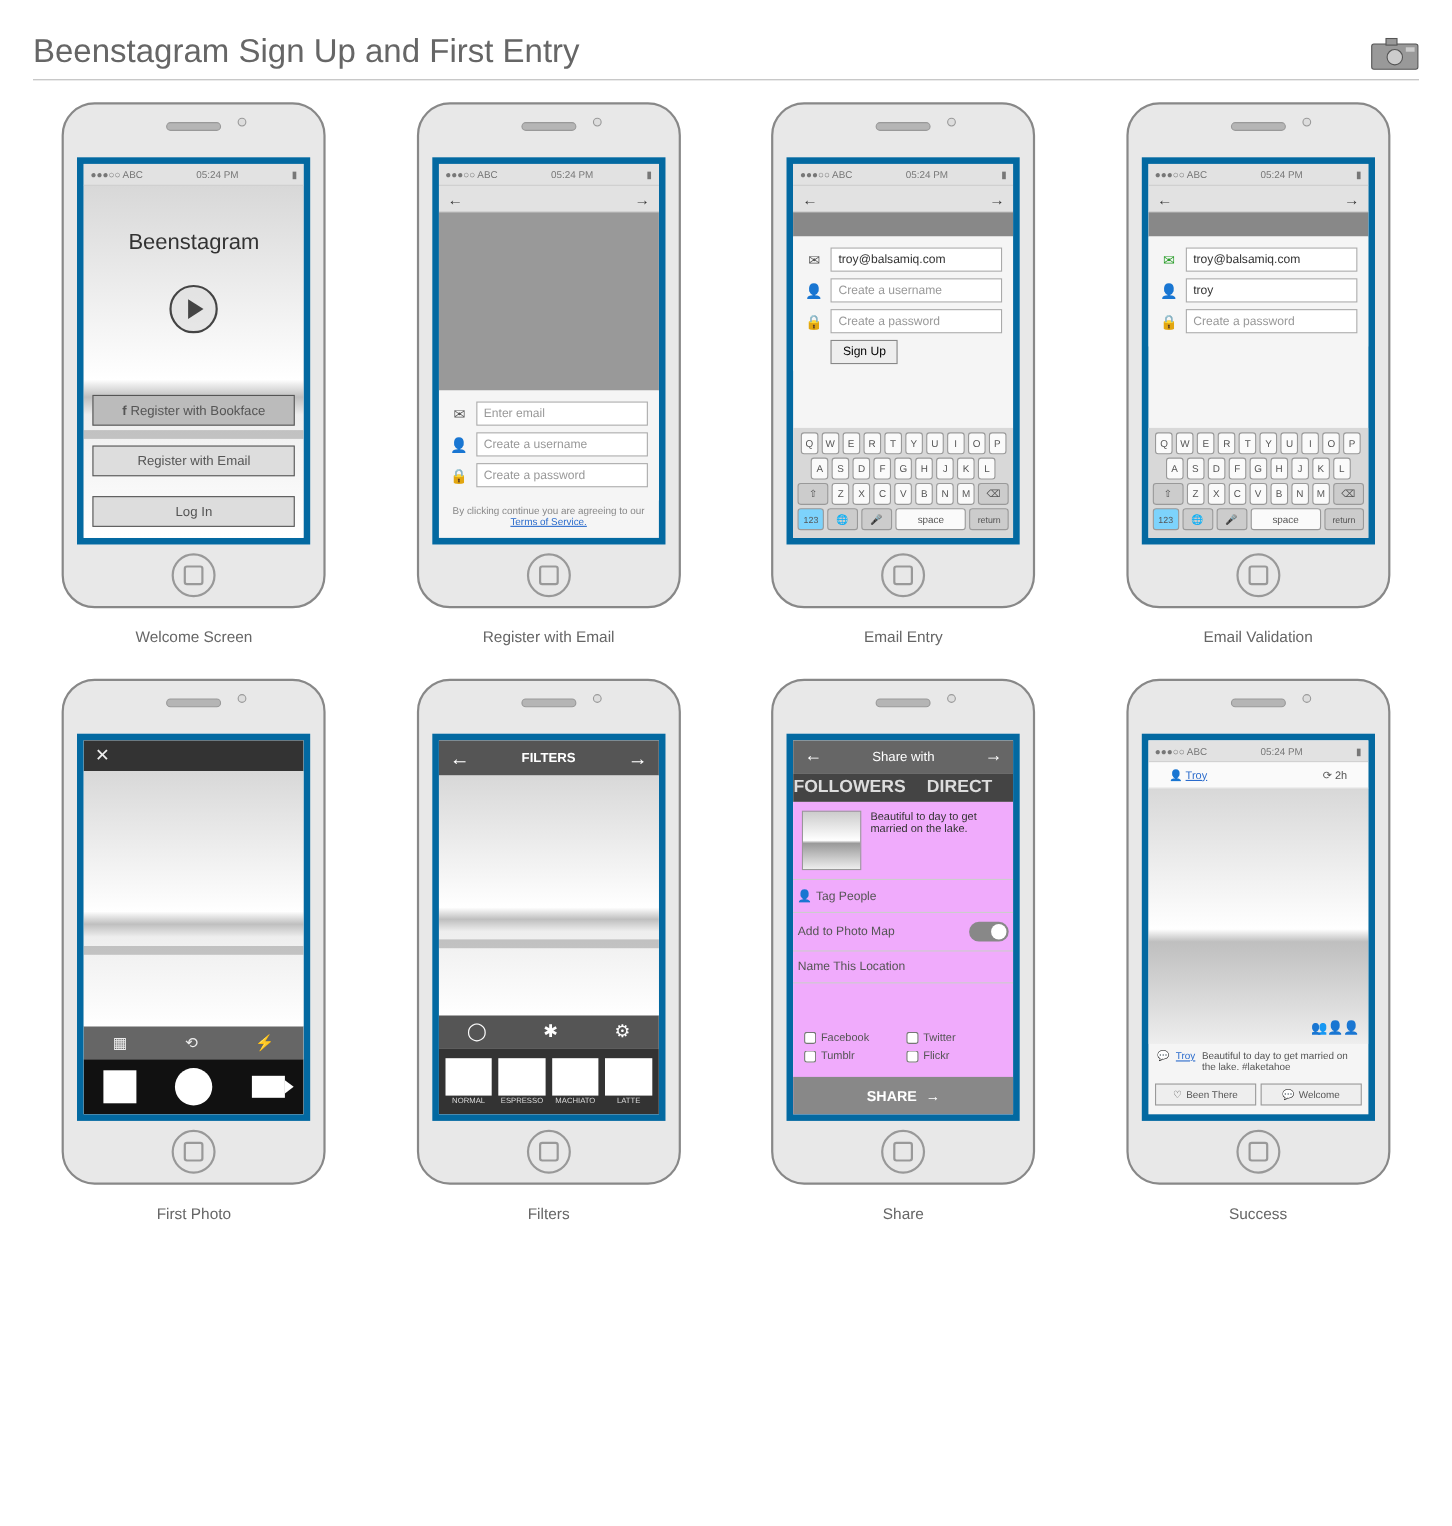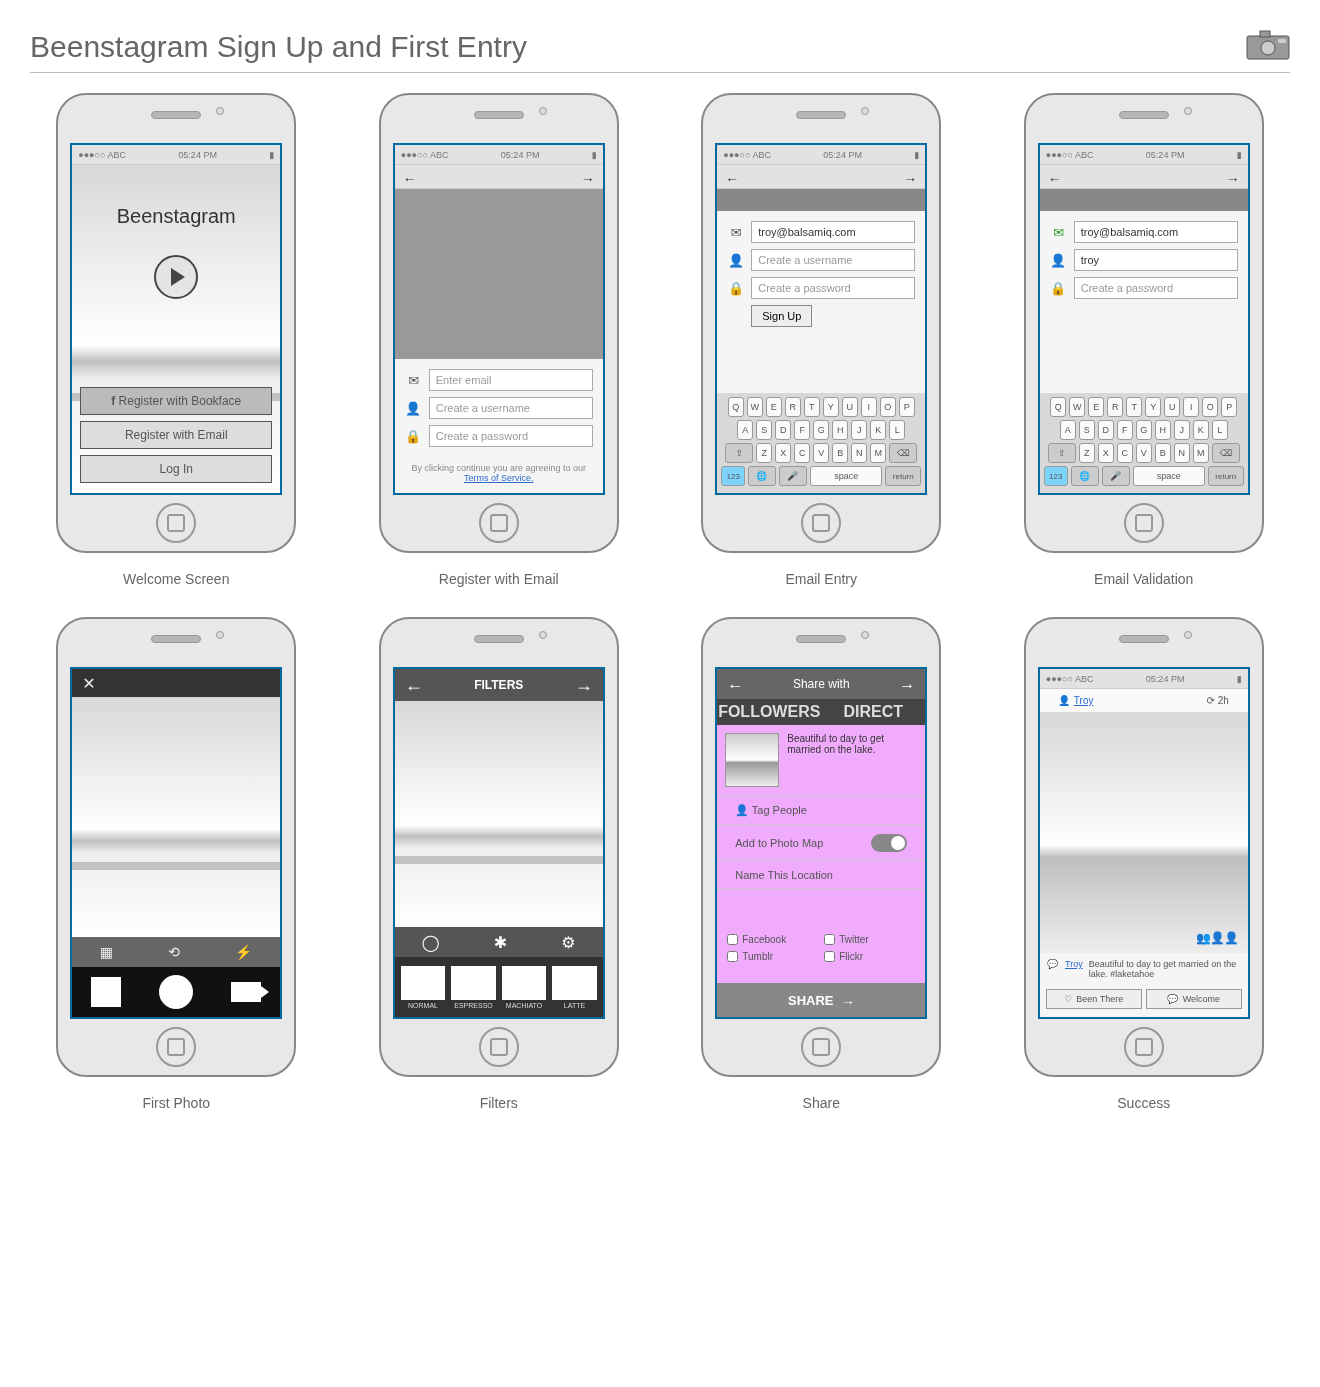--- a/index.html
+++ b/index.html
@@ -1,40 +1,40 @@
 <!DOCTYPE html>
 <html><head>
 <meta charset="utf-8">
 <style>
   * { box-sizing: border-box; margin: 0; padding: 0; }
   body { font-family: "Helvetica Neue", Arial, sans-serif; background:#fff; padding:30px; color:#555; width:1320px; }
-  .page-header { display:flex; justify-content:space-between; align-items:flex-start; border-bottom:1px solid #bbb; padding-bottom:8px; margin-bottom:20px; }
+  .page-header { display:flex; justify-content:space-between; align-items:flex-end; border-bottom:1px solid #bbb; padding-bottom:8px; margin-bottom:20px; }
   .page-title { font-size:30px; font-weight:400; color:#666; }
   .camera-icon { width:44px; height:30px; }
   .grid { display:grid; grid-template-columns: repeat(4, 1fr); gap:30px; }
   .cell { display:flex; flex-direction:column; align-items:center; }
   .phone { width:240px; height:460px; border:2px solid #888; border-radius:30px; background:#e8e8e8; position:relative; padding:8px; }
   .speaker { width:50px; height:8px; background:#b5b5b5; border:1px solid #999; border-radius:6px; margin:8px auto 0; }
   .cam-dot { width:8px; height:8px; border:1px solid #999; border-radius:50%; position:absolute; top:12px; left:50%; margin-left:40px; background:#ddd; }
-  .screen { position:absolute; top:48px; bottom:56px; left:12px; right:12px; border:2px solid #0369a1; background:#f5f5f5; overflow:hidden; display:flex; flex-direction:column; }
+  .screen { position:absolute; top:48px; bottom:56px; left:12px; right:12px; border:6px solid #0369a1; background:#f5f5f5; overflow:hidden; display:flex; flex-direction:column; }
   .home-btn { width:40px; height:40px; border:2px solid #999; border-radius:50%; position:absolute; bottom:8px; left:50%; transform:translateX(-50%); display:flex; align-items:center; justify-content:center; }
   .home-btn::after { content:""; width:14px; height:14px; border:2px solid #999; border-radius:3px; }
   .caption { margin-top:18px; font-size:14px; color:#666; }
 
   .status-bar { height:20px; background:#e2e2e2; display:flex; align-items:center; justify-content:space-between; padding:0 6px; font-size:9px; color:#777; border-bottom:1px solid #ccc; }
   .nav-bar { height:24px; background:#e2e2e2; display:flex; align-items:center; justify-content:space-between; padding:0 8px; border-bottom:1px solid #ccc; }
   .arrow { font-size:14px; font-weight:bold; color:#333; cursor:pointer; }
   .gray-strip { height:22px; background:#888; }
 
   
   .sky { flex:1; background: linear-gradient(180deg,#d8d8d8 0%, #fff 55%, #bfbfbf 60%, #eee 65%, #fff 100%); position:relative; }
   .horizon { position:absolute; bottom:28%; left:0; right:0; height:8px; background:#555; opacity:.3; }
 
   
-  .overlay-buttons { position:absolute; bottom:10px; left:8px; right:8px; display:flex; flex-direction:column; gap:6px; }
+  .overlay-buttons { position:absolute; bottom:10px; left:8px; right:8px; display:flex; flex-direction:column; gap:18px; }
   .btn { border:1px solid #555; background:#ddd; padding:6px; font-size:12px; text-align:center; cursor:pointer; }
   .btn.fb { background:#bbb; }
   .play-circle { width:44px; height:44px; border:2px solid #444; border-radius:50%; position:absolute; top:90px; left:50%; transform:translateX(-50%); background:rgba(220,220,220,.6); display:flex; align-items:center; justify-content:center; }
   .play-circle::after { content:""; border-left:14px solid #444; border-top:9px solid transparent; border-bottom:9px solid transparent; margin-left:4px; }
   .app-name { position:absolute; top:40px; left:0; right:0; text-align:center; font-size:20px; color:#333; }
 
   
   .form-area { padding:10px 10px 6px; background:#f5f5f5; flex:0 0 auto; }
   .form-row { display:flex; align-items:center; gap:6px; margin-bottom:6px; }
   .form-row .ico { width:18px; height:18px; flex:0 0 18px; display:flex; align-items:center; justify-content:center; font-size:13px; color:#555; }
@@ -72,21 +72,21 @@
   .filt .lbl { font-size:7px; color:#ddd; }
 
   
   .share-top { height:30px; background:#666; display:flex; align-items:center; justify-content:space-between; padding:0 10px; color:#fff; font-size:12px; }
   .share-tabs { height:26px; background:#444; display:flex; }
   .share-tabs div { flex:1; display:flex; align-items:center; justify-content:center; color:#ddd; font-size:16px; font-weight:bold; }
   .share-body { flex:1; background:#f0abfc; display:flex; flex-direction:column; }
   .share-caption { display:flex; gap:8px; padding:8px; border-bottom:1px solid #ccc; }
   .share-caption .th { width:54px; height:54px; border:1px solid #999; background:linear-gradient(180deg,#ccc 0%,#fff 50%,#999 55%,#eee 100%); }
   .share-caption .tx { font-size:10px; color:#333; flex:1; }
-  .share-row { padding:8px 18px; border-bottom:1px solid #ccc; font-size:11px; display:flex; align-items:center; justify-content:space-between; }
+  .share-row { padding:8px 4px; border-bottom:1px solid #ccc; font-size:11px; display:flex; align-items:center; justify-content:space-between; }
   .toggle { width:36px; height:18px; background:#888; border-radius:10px; position:relative; }
   .toggle::after { content:""; position:absolute; right:2px; top:2px; width:14px; height:14px; background:#fff; border-radius:50%; }
   .share-opts { padding:8px 10px; display:grid; grid-template-columns:1fr 1fr; gap:6px; font-size:10px;margin-top:36px; }
   .share-opts label { display:flex; align-items:center; gap:4px; }
   .share-opts input { width:11px; height:11px; }
   .share-btn { height:34px; background:#888; color:#fff; display:flex; align-items:center; justify-content:center; font-size:13px; font-weight:bold; gap:8px; }
 
   
   .post-head { height:24px; display:flex; align-items:center; justify-content:space-between; padding:0 19px; font-size:10px; border-bottom:1px solid #ddd; background:#fafafa; }
   .post-head a { color:#2a6bcc; text-decoration:underline; }

